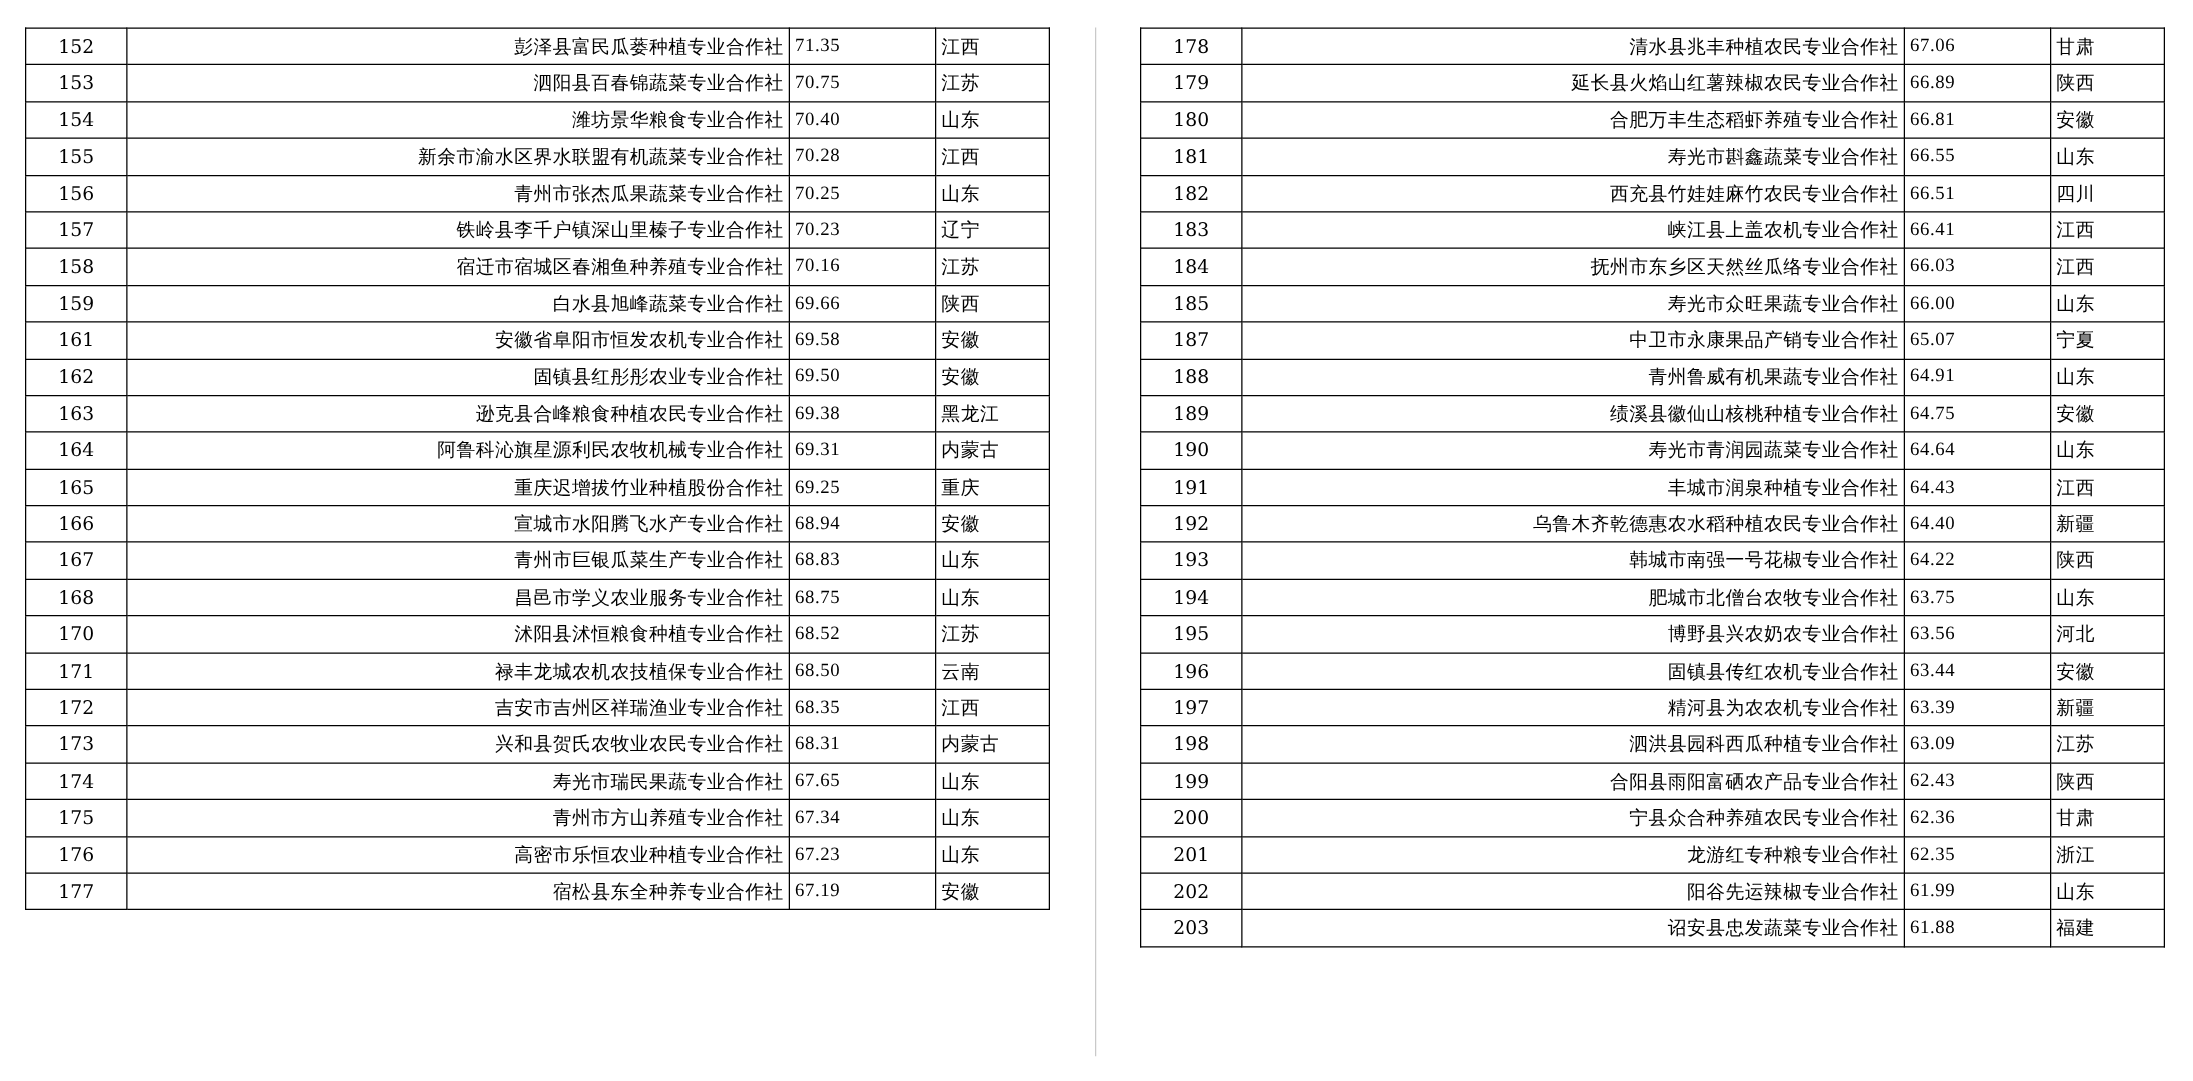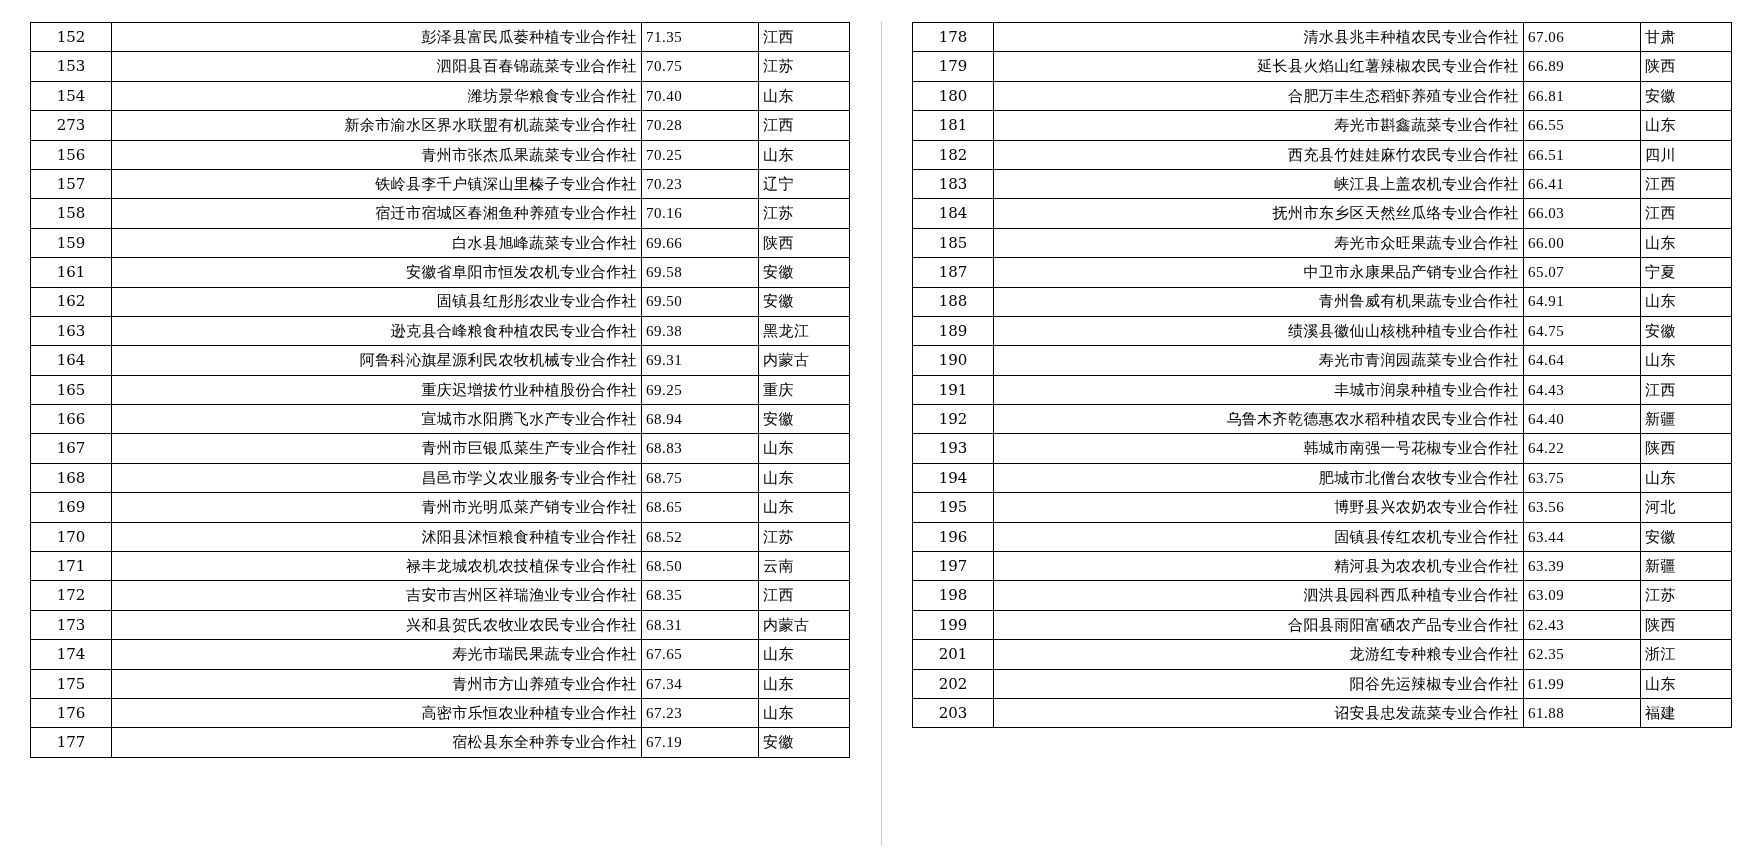--- a/index.html
+++ b/index.html
@@ -15,21 +15,21 @@
     overflow: hidden;
   }
   .page {
     width: 1754px;
     height: 865px;
     position: relative;
     display: flex;
     flex-direction: row;
     justify-content: space-between;
     box-sizing: border-box;
-    padding: 22px 22px 20px 30px;
+    padding: 22px 22px 20px 20px;
   }
   .column {
     width: 820px;
   }
   .rank-table {
     border-collapse: collapse;
     width: 100%;
     table-layout: fixed;
   }
   .rank-table td {
@@ -93,21 +93,21 @@
             <td class="col-score">70.75</td>
             <td class="col-region">江苏</td>
           </tr>
           <tr>
             <td class="col-rank">154</td>
             <td class="col-name">潍坊景华粮食专业合作社</td>
             <td class="col-score">70.40</td>
             <td class="col-region">山东</td>
           </tr>
           <tr>
-            <td class="col-rank">273</td>
+            <td class="col-rank">155</td>
             <td class="col-name">新余市渝水区界水联盟有机蔬菜专业合作社</td>
             <td class="col-score">70.28</td>
             <td class="col-region">江西</td>
           </tr>
           <tr>
             <td class="col-rank">156</td>
             <td class="col-name">青州市张杰瓜果蔬菜专业合作社</td>
             <td class="col-score">70.25</td>
             <td class="col-region">山东</td>
           </tr>
@@ -171,26 +171,20 @@
             <td class="col-score">68.83</td>
             <td class="col-region">山东</td>
           </tr>
           <tr>
             <td class="col-rank">168</td>
             <td class="col-name">昌邑市学义农业服务专业合作社</td>
             <td class="col-score">68.75</td>
             <td class="col-region">山东</td>
           </tr>
           <tr>
-            <td class="col-rank">169</td>
-            <td class="col-name">青州市光明瓜菜产销专业合作社</td>
-            <td class="col-score">68.65</td>
-            <td class="col-region">山东</td>
-          </tr>
-          <tr>
             <td class="col-rank">170</td>
             <td class="col-name">沭阳县沭恒粮食种植专业合作社</td>
             <td class="col-score">68.52</td>
             <td class="col-region">江苏</td>
           </tr>
           <tr>
             <td class="col-rank">171</td>
             <td class="col-name">禄丰龙城农机农技植保专业合作社</td>
             <td class="col-score">68.50</td>
             <td class="col-region">云南</td>
@@ -360,20 +354,26 @@
             <td class="col-score">63.09</td>
             <td class="col-region">江苏</td>
           </tr>
           <tr>
             <td class="col-rank">199</td>
             <td class="col-name">合阳县雨阳富硒农产品专业合作社</td>
             <td class="col-score">62.43</td>
             <td class="col-region">陕西</td>
           </tr>
           <tr>
+            <td class="col-rank">200</td>
+            <td class="col-name">宁县众合种养殖农民专业合作社</td>
+            <td class="col-score">62.36</td>
+            <td class="col-region">甘肃</td>
+          </tr>
+          <tr>
             <td class="col-rank">201</td>
             <td class="col-name">龙游红专种粮专业合作社</td>
             <td class="col-score">62.35</td>
             <td class="col-region">浙江</td>
           </tr>
           <tr>
             <td class="col-rank">202</td>
             <td class="col-name">阳谷先运辣椒专业合作社</td>
             <td class="col-score">61.99</td>
             <td class="col-region">山东</td>

